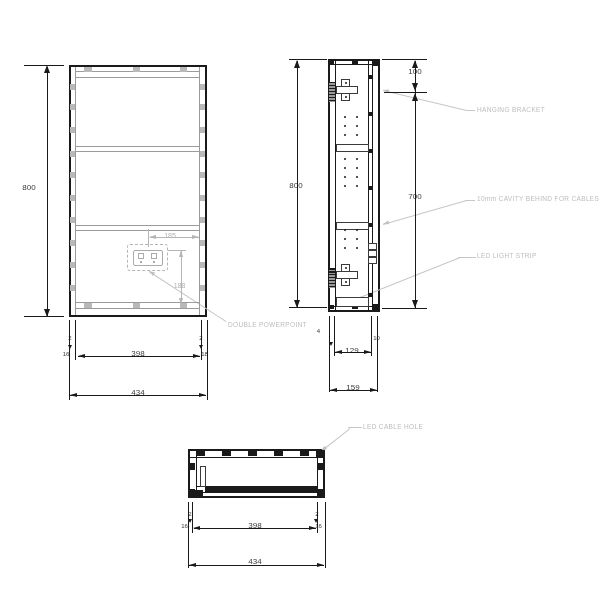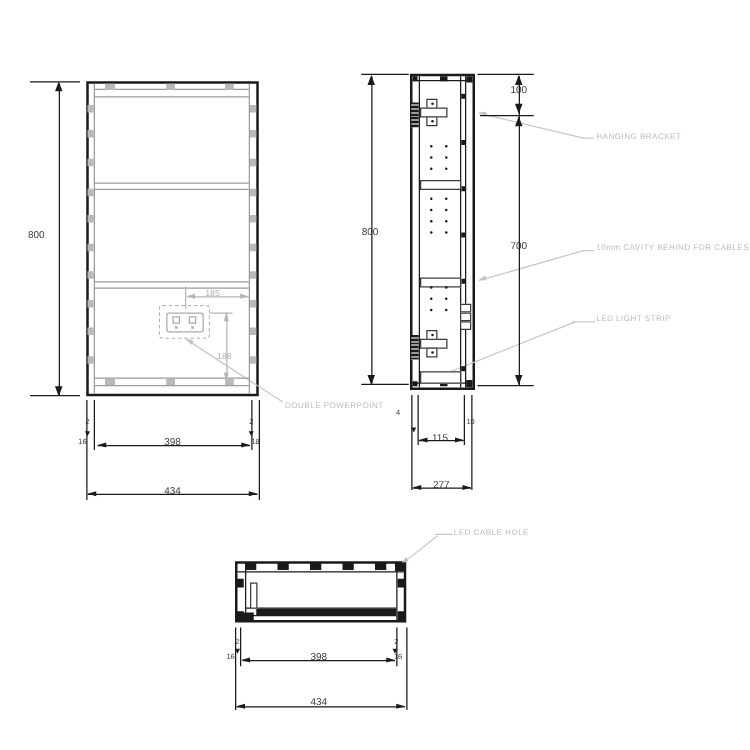--- a/index.html
+++ b/index.html
@@ -48,23 +48,23 @@
   <div class="snum" style="left:198px;top:351px;width:13px;">18</div>
   <div class="num" style="left:125px;top:350px;width:26px;">398</div>
   <div class="num" style="left:125px;top:389px;width:26px;">434</div>
   <div class="gnum" style="left:159px;top:232px;width:22px;">185</div>
   <div class="gnum" style="left:169px;top:282px;width:21px;">188</div>
 
   <div class="num" style="left:284px;top:182px;width:24px;">800</div>
   <div class="num" style="left:405px;top:68px;width:20px;">100</div>
   <div class="num" style="left:405px;top:193px;width:20px;">700</div>
   <div class="snum" style="left:314px;top:328px;width:9px;">4</div>
-  <div class="num" style="left:340px;top:347px;width:24px;">115</div>
+  <div class="num" style="left:340px;top:347px;width:24px;">129</div>
   <div class="snum" style="left:370px;top:335px;width:13px;background:#fff;">10</div>
-  <div class="num" style="left:341px;top:384px;width:24px;">277</div>
+  <div class="num" style="left:341px;top:384px;width:24px;">159</div>
 
   <div class="snum" style="left:186px;top:511px;width:8px;">2</div>
   <div class="snum" style="left:313px;top:511px;width:8px;">2</div>
   <div class="snum" style="left:178px;top:523px;width:13px;">16</div>
   <div class="snum" style="left:312px;top:523px;width:13px;">16</div>
   <div class="num" style="left:242px;top:522px;width:26px;">398</div>
   <div class="num" style="left:242px;top:558px;width:26px;">434</div>
 
   <div class="lbl" style="left:477px;top:106px;">HANGING BRACKET</div>
   <div class="lbl" style="left:477px;top:195px;">10mm CAVITY BEHIND FOR CABLES</div>

